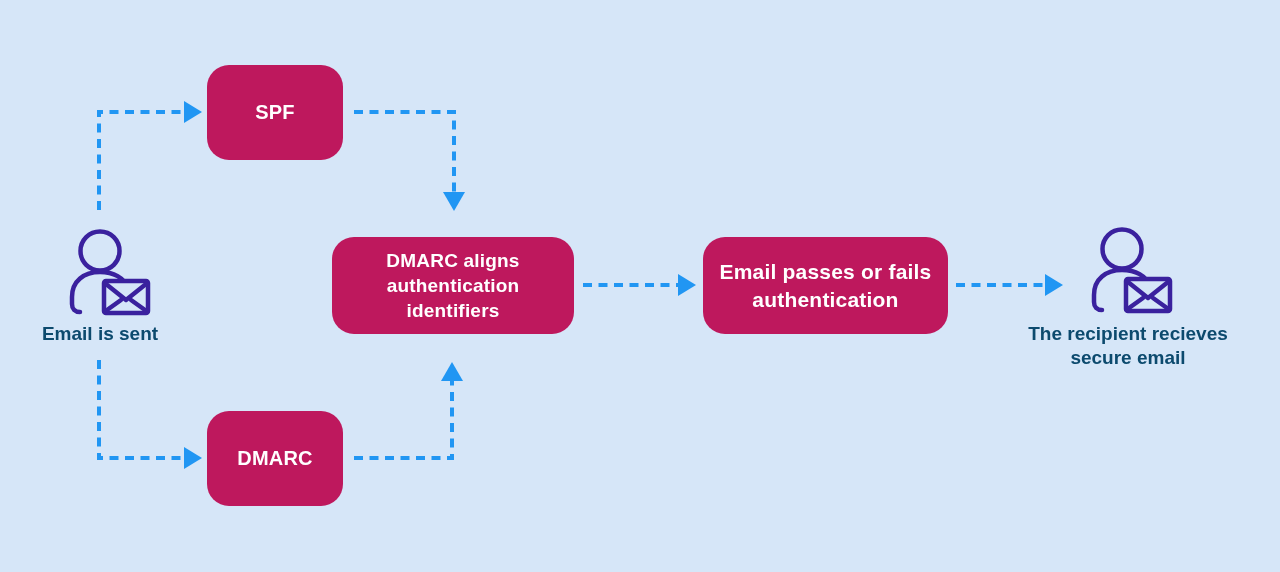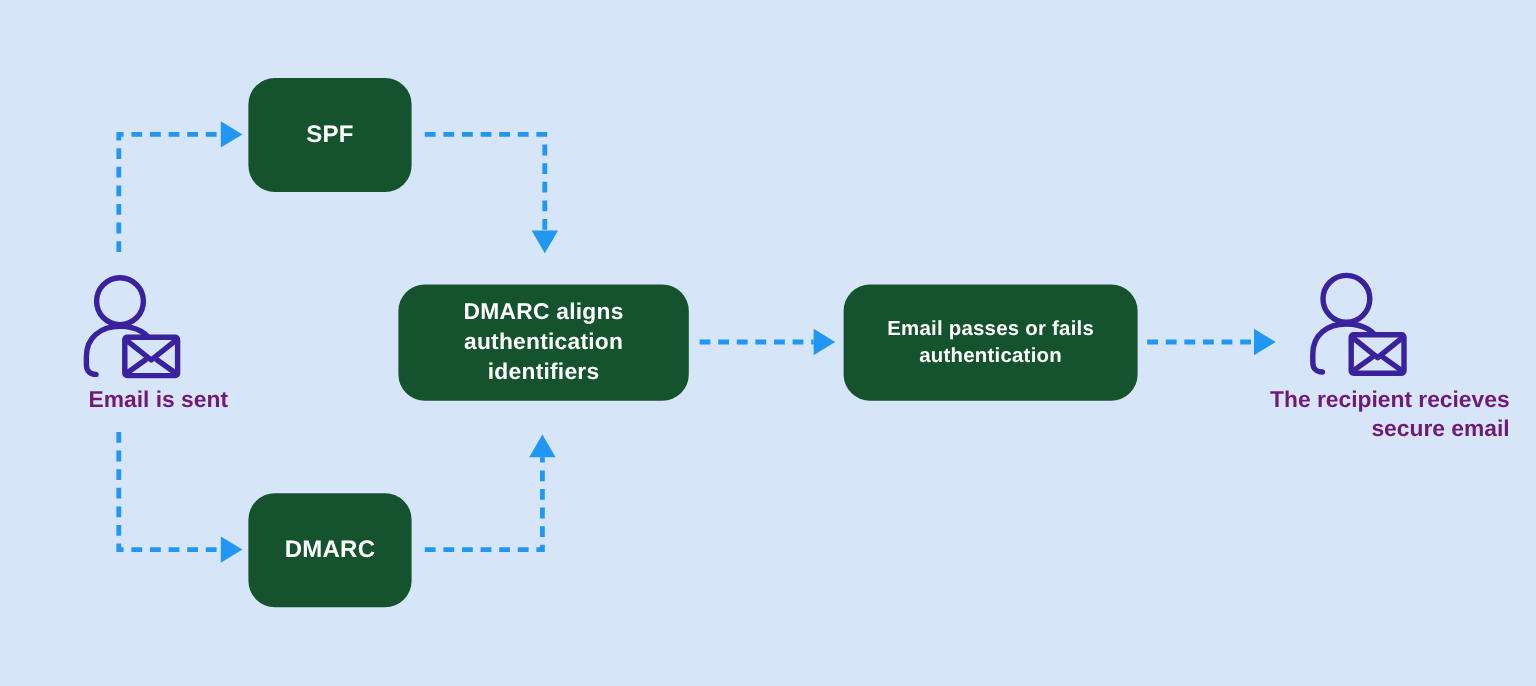--- a/index.html
+++ b/index.html
@@ -6,41 +6,41 @@
   .canvas {
     position: relative;
     width: 1280px;
     height: 572px;
     background: #d6e6f8;
     overflow: hidden;
     font-family: "Liberation Sans", sans-serif;
   }
   .node {
     position: absolute;
-    background: #14532d;
+    background: #be185d;
     border-radius: 22px;
     color: #ffffff;
     font-weight: bold;
     display: flex;
     align-items: center;
     justify-content: center;
     text-align: center;
     line-height: 1.32;
     letter-spacing: 0.2px;
   }
   .node-spf    { left: 207px; top: 65px;  width: 136px; height: 95px; font-size: 20px; }
   .node-dmarc  { left: 207px; top: 411px; width: 136px; height: 95px; font-size: 20px; }
   .node-align  { left: 332px; top: 237px; width: 242px; height: 97px; font-size: 19px; padding: 0 18px; box-sizing: border-box; }
-  .node-result { left: 703px; top: 237px; width: 245px; height: 97px; font-size: 17px; padding: 0 12px; box-sizing: border-box; }
+  .node-result { left: 703px; top: 237px; width: 245px; height: 97px; font-size: 21px; padding: 0 12px; box-sizing: border-box; }
   .actor-label {
     position: absolute;
-    color: #701a75;
+    color: #0c4a6e;
     font-weight: bold;
     font-size: 19px;
-    text-align: right;
+    text-align: center;
     line-height: 1.25;
   }
   .label-sender    { left: 10px;  top: 322px; width: 180px; }
   .label-recipient { left: 998px; top: 322px; width: 260px; }
   .arrow-layer {
     position: absolute;
     left: 0; top: 0;
     width: 1280px; height: 572px;
   }
 </style>

